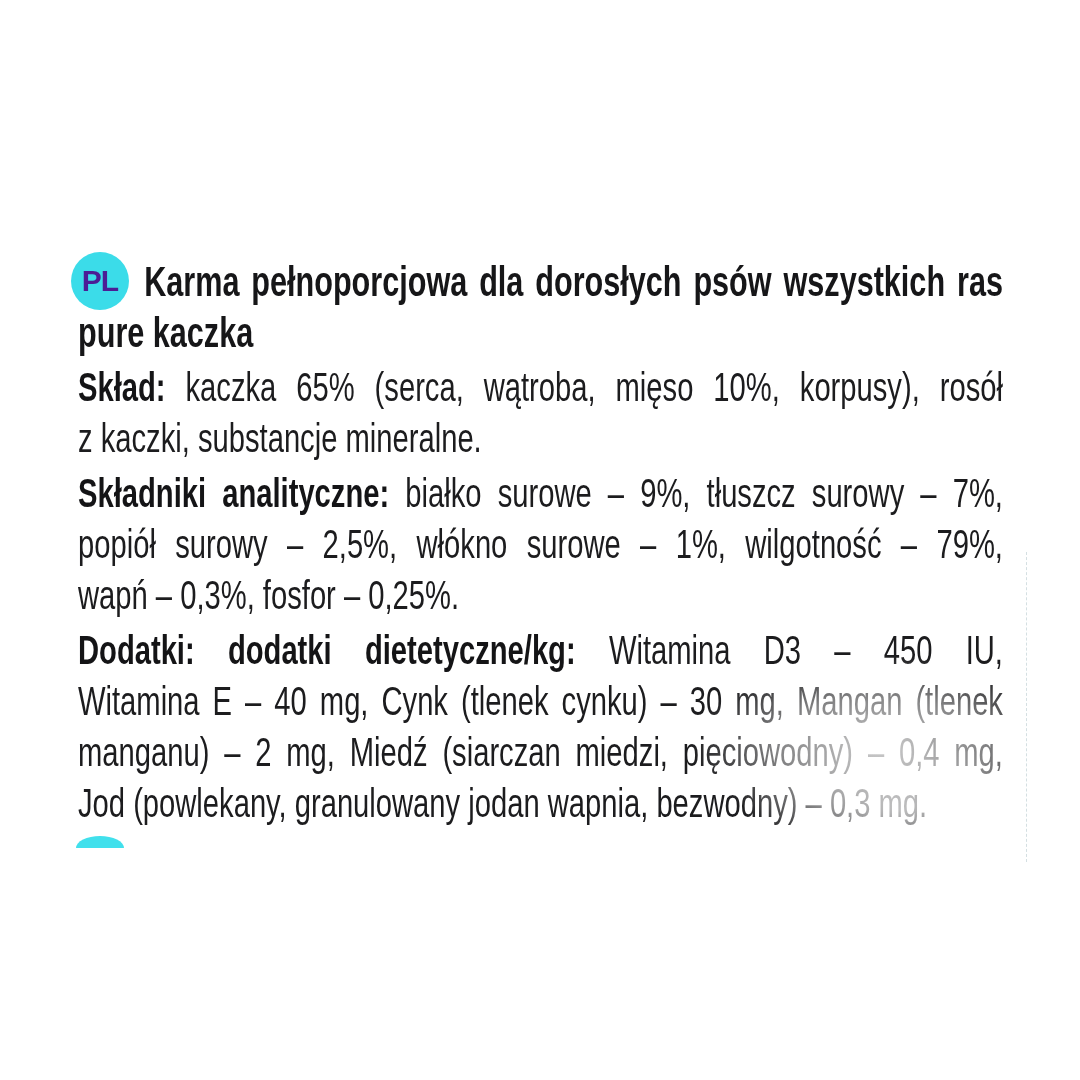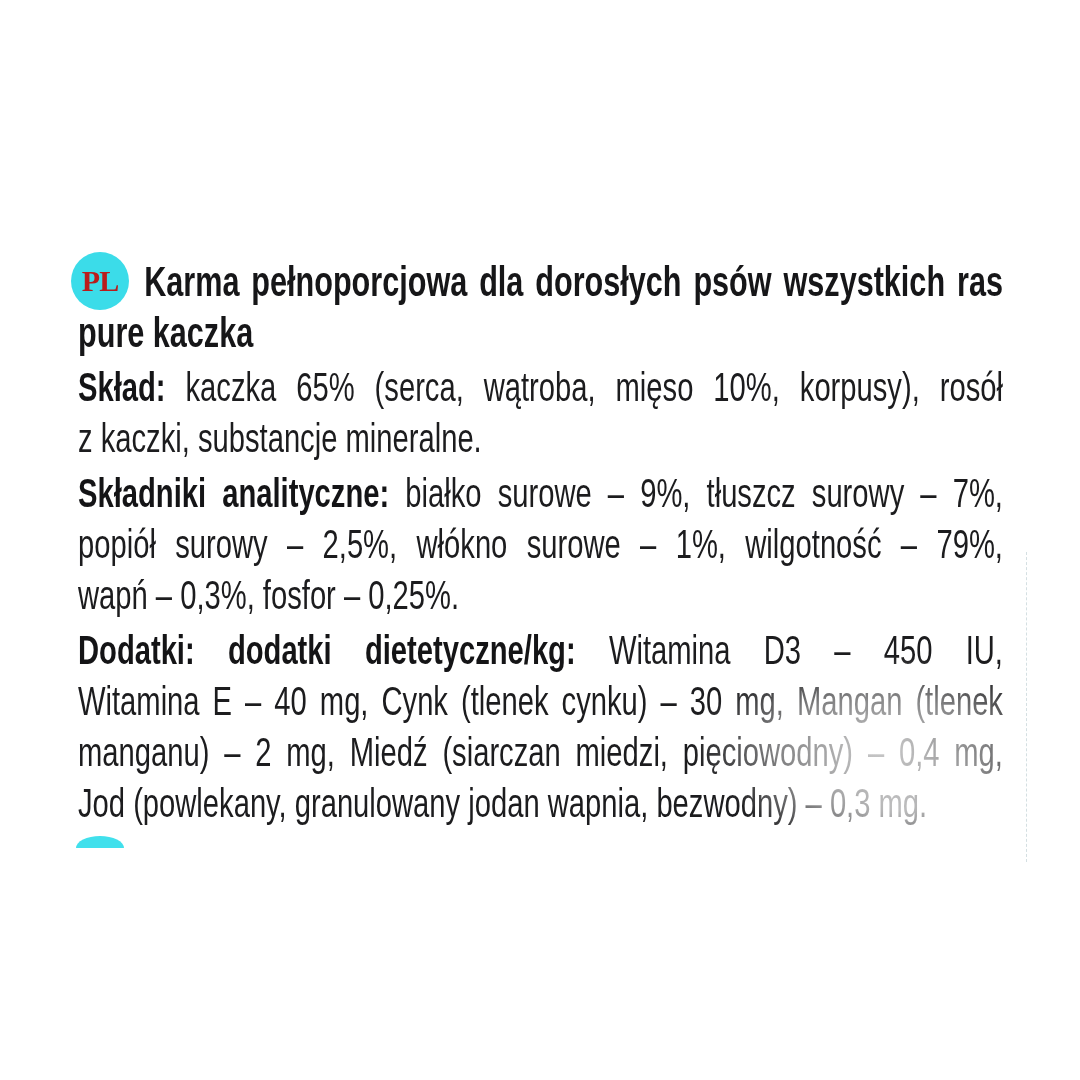--- a/index.html
+++ b/index.html
@@ -70,21 +70,21 @@
     left: 76px; top: 836px;
     width: 48px; height: 12px;
     border-radius: 24px 24px 0 0 / 12px 12px 0 0;
   }
 </style>
 </head>
 <body>
 
 <div class="stage">
 
-  <div class="badge" style="background: rgb(59, 220, 233); color: #b91c1c; font-family: Liberation Serif, serif;">
+  <div class="badge" style="background: rgb(59, 220, 233); color: #4c1d95;">
     <span>PL</span>
   </div>
 
   <div class="sheet" style="color: rgb(28, 28, 30);">
       <div class="para title">
         <div class="line jl ind"><span class="b">Karma pełnoporcjowa dla dorosłych psów wszystkich ras</span></div>
         <div class="line"><span class="b">pure kaczka</span></div>
       </div>
       <div class="para body">
         <div class="line jl"><span class="b">Skład: </span><span class="r">kaczka 65% (serca, wątroba, mięso 10%, korpusy), rosół</span></div>

